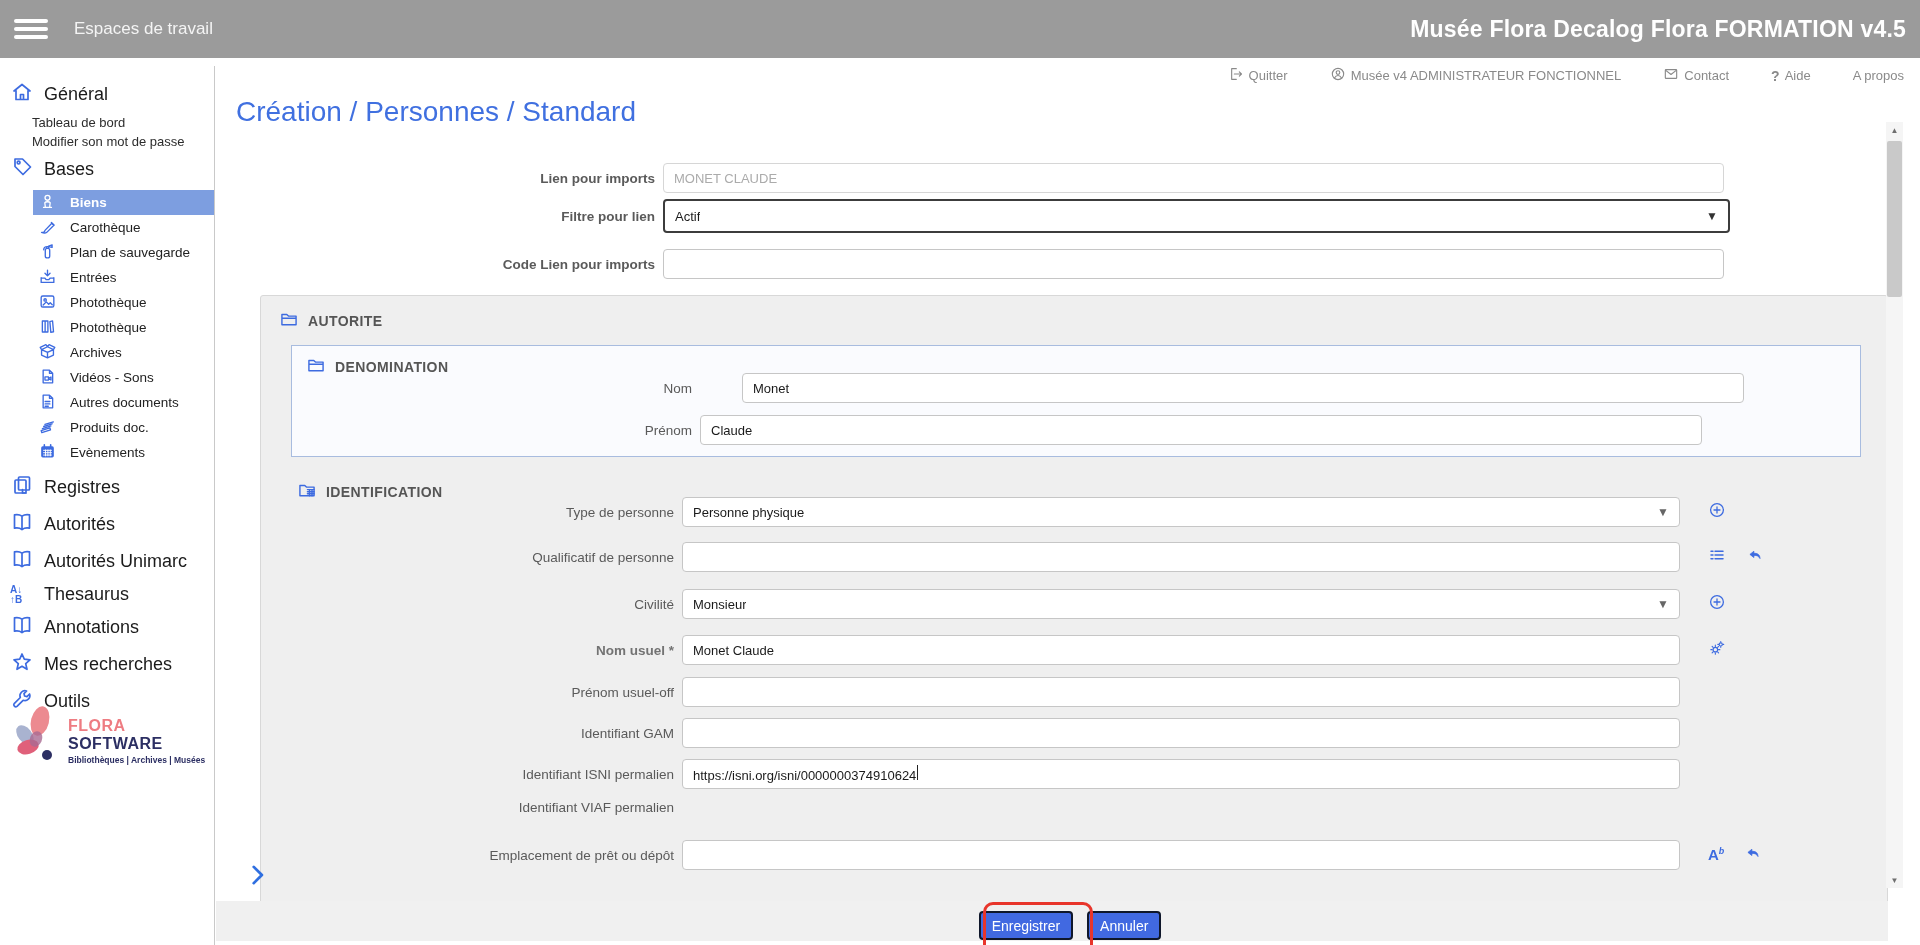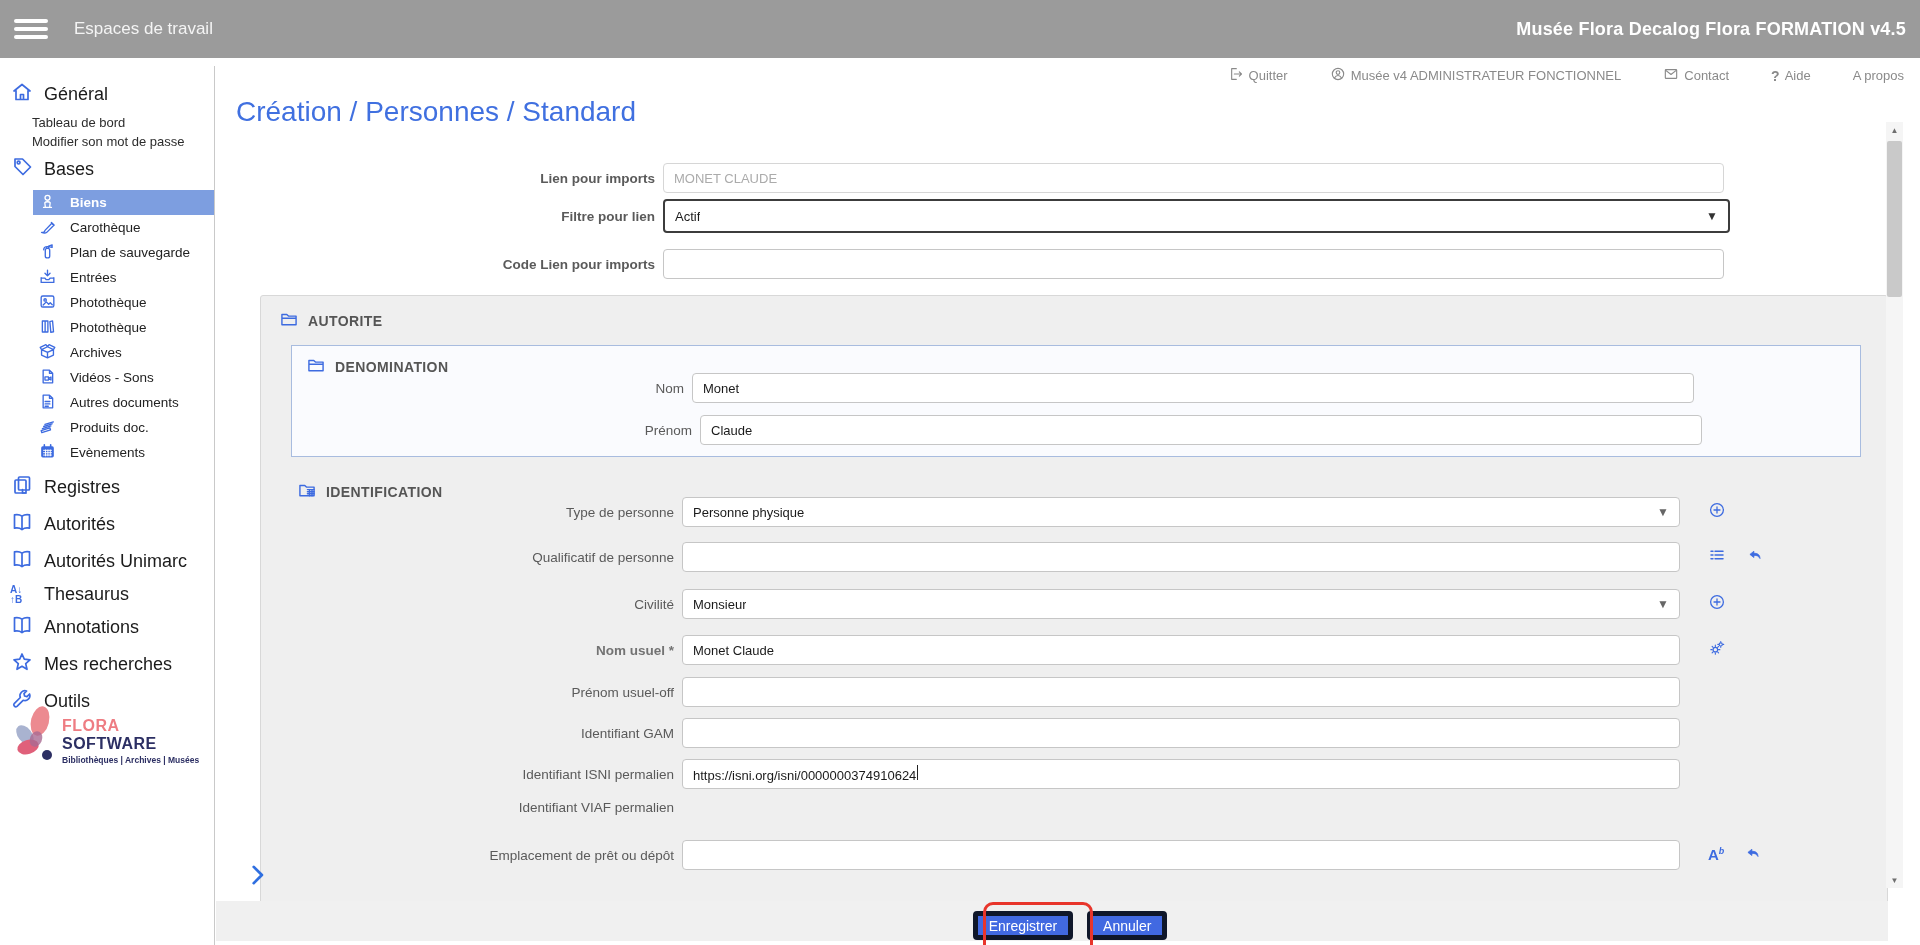--- a/index.html
+++ b/index.html
@@ -5,40 +5,40 @@
   * { margin:0; padding:0; box-sizing:border-box; }
   html,body { width:1920px; height:945px; overflow:hidden; background:#fff;
               font-family:"Liberation Sans", sans-serif; position:relative; }
 
   
   .topbar { position:absolute; left:0; top:0; width:1920px; height:58px;
             background:#9b9b9b; display:flex; align-items:center; z-index:5; }
   .hamburger { margin-left:14px; width:34px; cursor:pointer; }
   .hamburger span { display:block; height:4px; background:#fff; border-radius:2px; margin:4px 0; }
   .ws-label { margin-left:26px; color:#f4f4f4; font-size:17px; }
-  .app-title { margin-left:auto; margin-right:14px; color:#fff; font-size:18px; font-weight:bold; letter-spacing:.2px; }
+  .app-title { margin-left:auto; margin-right:14px; color:#fff; font-size:23px; font-weight:bold; letter-spacing:.2px; }
 
   
   .sidebar { position:absolute; left:0; top:66px; width:215px; bottom:0;
              background:#fff; border-right:1px solid #c9c9c9; z-index:4; }
   #side-sections { padding-top:10px; }
   .side-section { display:flex; align-items:center; gap:10px; padding:4px 0 4px 10px;
                   font-size:18px; color:#1b1b1b; cursor:pointer; }
   .side-section .ic { width:24px; height:24px; color:#3d6be0; flex:0 0 24px; }
   .side-plain { margin-left:32px; font-size:13px; color:#2c2c2c; line-height:19px; cursor:pointer; }
   .side-items { margin:2px 0 4px 33px; }
   .side-item { display:flex; align-items:center; gap:13px; height:25px; padding-left:5px;
                font-size:13.5px; color:#222; cursor:pointer; }
   .side-item .ic { width:19px; height:19px; color:#3d6be0; flex:0 0 19px; }
   .side-item.selected { background:#7d9ee0; color:#fff; font-weight:bold; }
   .side-item.selected .ic { color:#fff; }
   .thes { display:flex; flex-direction:column; font-size:10px; line-height:10px;
           font-weight:bold; color:#3d6be0; width:24px; }
 
-  .logo { position:absolute; left:10px; top:637px; width:200px; display:flex; align-items:flex-end; gap:0; }
+  .logo { position:absolute; left:10px; top:637px; width:200px; display:flex; align-items:flex-end; gap:6px; }
   .logo-text .brand { font-size:16px; font-weight:bold; letter-spacing:.5px; }
   .logo-text .brand .b1 { color:#ee7c82; }
   .logo-text .brand .b2 { color:#2c2f63; }
   .logo-text .tagline { font-size:8.5px; font-weight:bold; color:#2c2f63; margin-top:2px; }
 
   
   .quicklinks { position:absolute; top:66px; right:16px; display:flex; gap:42px;
                 align-items:center; color:#8a8a8a; font-size:13px; z-index:3; }
   .qlink { display:flex; align-items:center; gap:5px; cursor:pointer; }
   .qlink .ic { width:16px; height:16px; color:#8a8a8a; }
@@ -81,21 +81,21 @@
               background:#efefef; border:1px solid #d8d8d8; border-radius:3px; z-index:1; }
   .panel-header { position:absolute; display:flex; align-items:center; gap:9px;
                   font-size:14px; font-weight:bold; color:#555; letter-spacing:.4px; }
   .panel-header .ic { width:20px; height:20px; color:#3d6be0; }
   .autorite-h { top:13px; left:18px; }
   .denom { position:absolute; left:30px; top:49px; width:1570px; height:112px;
            background:#fafbfe; border:1px solid #a8bcdf; }
   .denom-h { top:9px; left:14px; }
   #denom-rows .frow .flabel { width:400px; }
   #denom-rows .frow .fbox { width:1002px; }
-  #denom-rows .frow:nth-of-type(1) { top:27px; left:0; }
+  #denom-rows .frow:nth-of-type(1) { top:27px; left:8px;gap:42px; }
   #denom-rows .frow:nth-of-type(2) { top:69px; left:8px; }
   .ident-h { top:184px; left:36px; }
   #id-rows .frow { left:0; }
   #id-rows .frow .flabel { width:421px; }
   #id-rows .frow .fbox { width:998px; }
   #id-rows .frow:nth-of-type(1) { top:201px; }
   #id-rows .frow:nth-of-type(2) { top:246px; }
   #id-rows .frow:nth-of-type(3) { top:293px; }
   #id-rows .frow:nth-of-type(4) { top:339px; }
   #id-rows .frow:nth-of-type(5) { top:381px; }
@@ -106,21 +106,21 @@
 
   
   .expand-btn { position:absolute; left:244px; top:862px; width:28px; height:26px;
                 color:#2f6fe0; cursor:pointer; z-index:3; }
   .expand-btn .ic { width:26px; height:26px; }
 
   
   .footer { position:absolute; left:216px; top:901px; width:1672px; height:40px;
             background:#f0f0f0; display:flex; justify-content:center; z-index:6; }
   .btns { display:flex; gap:14px; margin-top:10px; margin-left:36px; }
-  .btn { height:29px; padding:0 11px; background:#4169e1; border:5px solid #0f172a;
+  .btn { height:29px; padding:0 11px; background:#4169e1; border:2px solid #0f172a;
          border-radius:4px; color:#fff; font-size:14px; display:flex; align-items:center;
          cursor:pointer; font-family:"Liberation Sans", sans-serif; }
   .annotation-box { position:absolute; left:983px; top:902px; width:110px; height:55px;
                     border:3px solid #e8352b; border-radius:10px; z-index:7; pointer-events:none; }
 
   
   .scrollbar { position:absolute; left:1886px; top:122px; width:17px; height:766px;
                background:#f5f5f5; z-index:3; }
   .sb-arrow { position:absolute; left:0; width:17px; height:16px; color:#6f6f6f;
               font-size:8px; display:flex; align-items:center; justify-content:center; cursor:pointer; }

